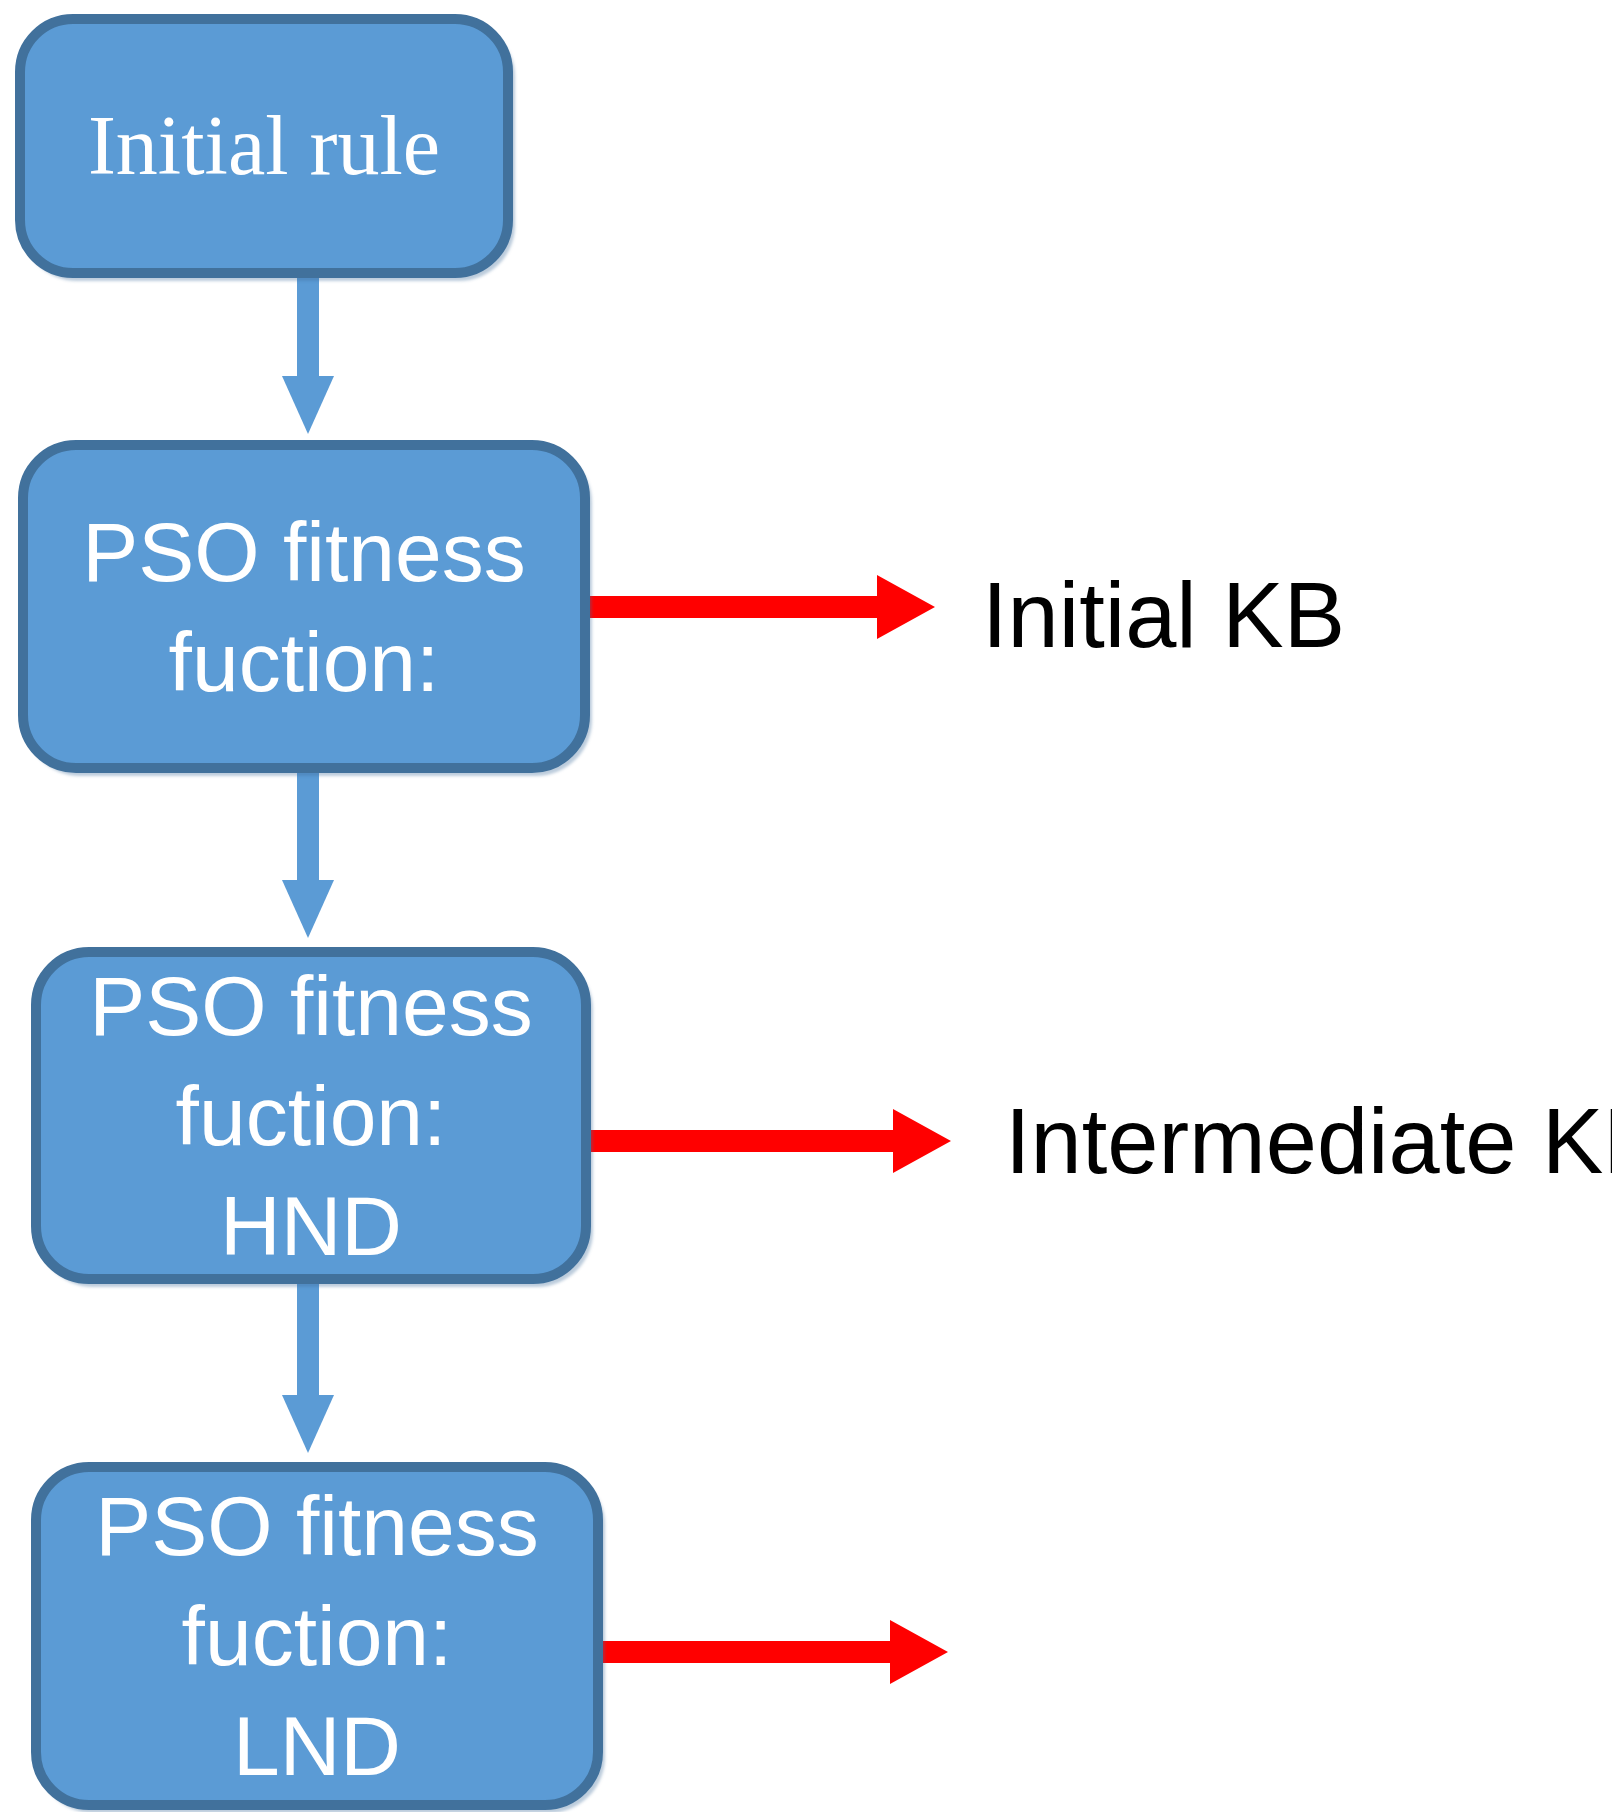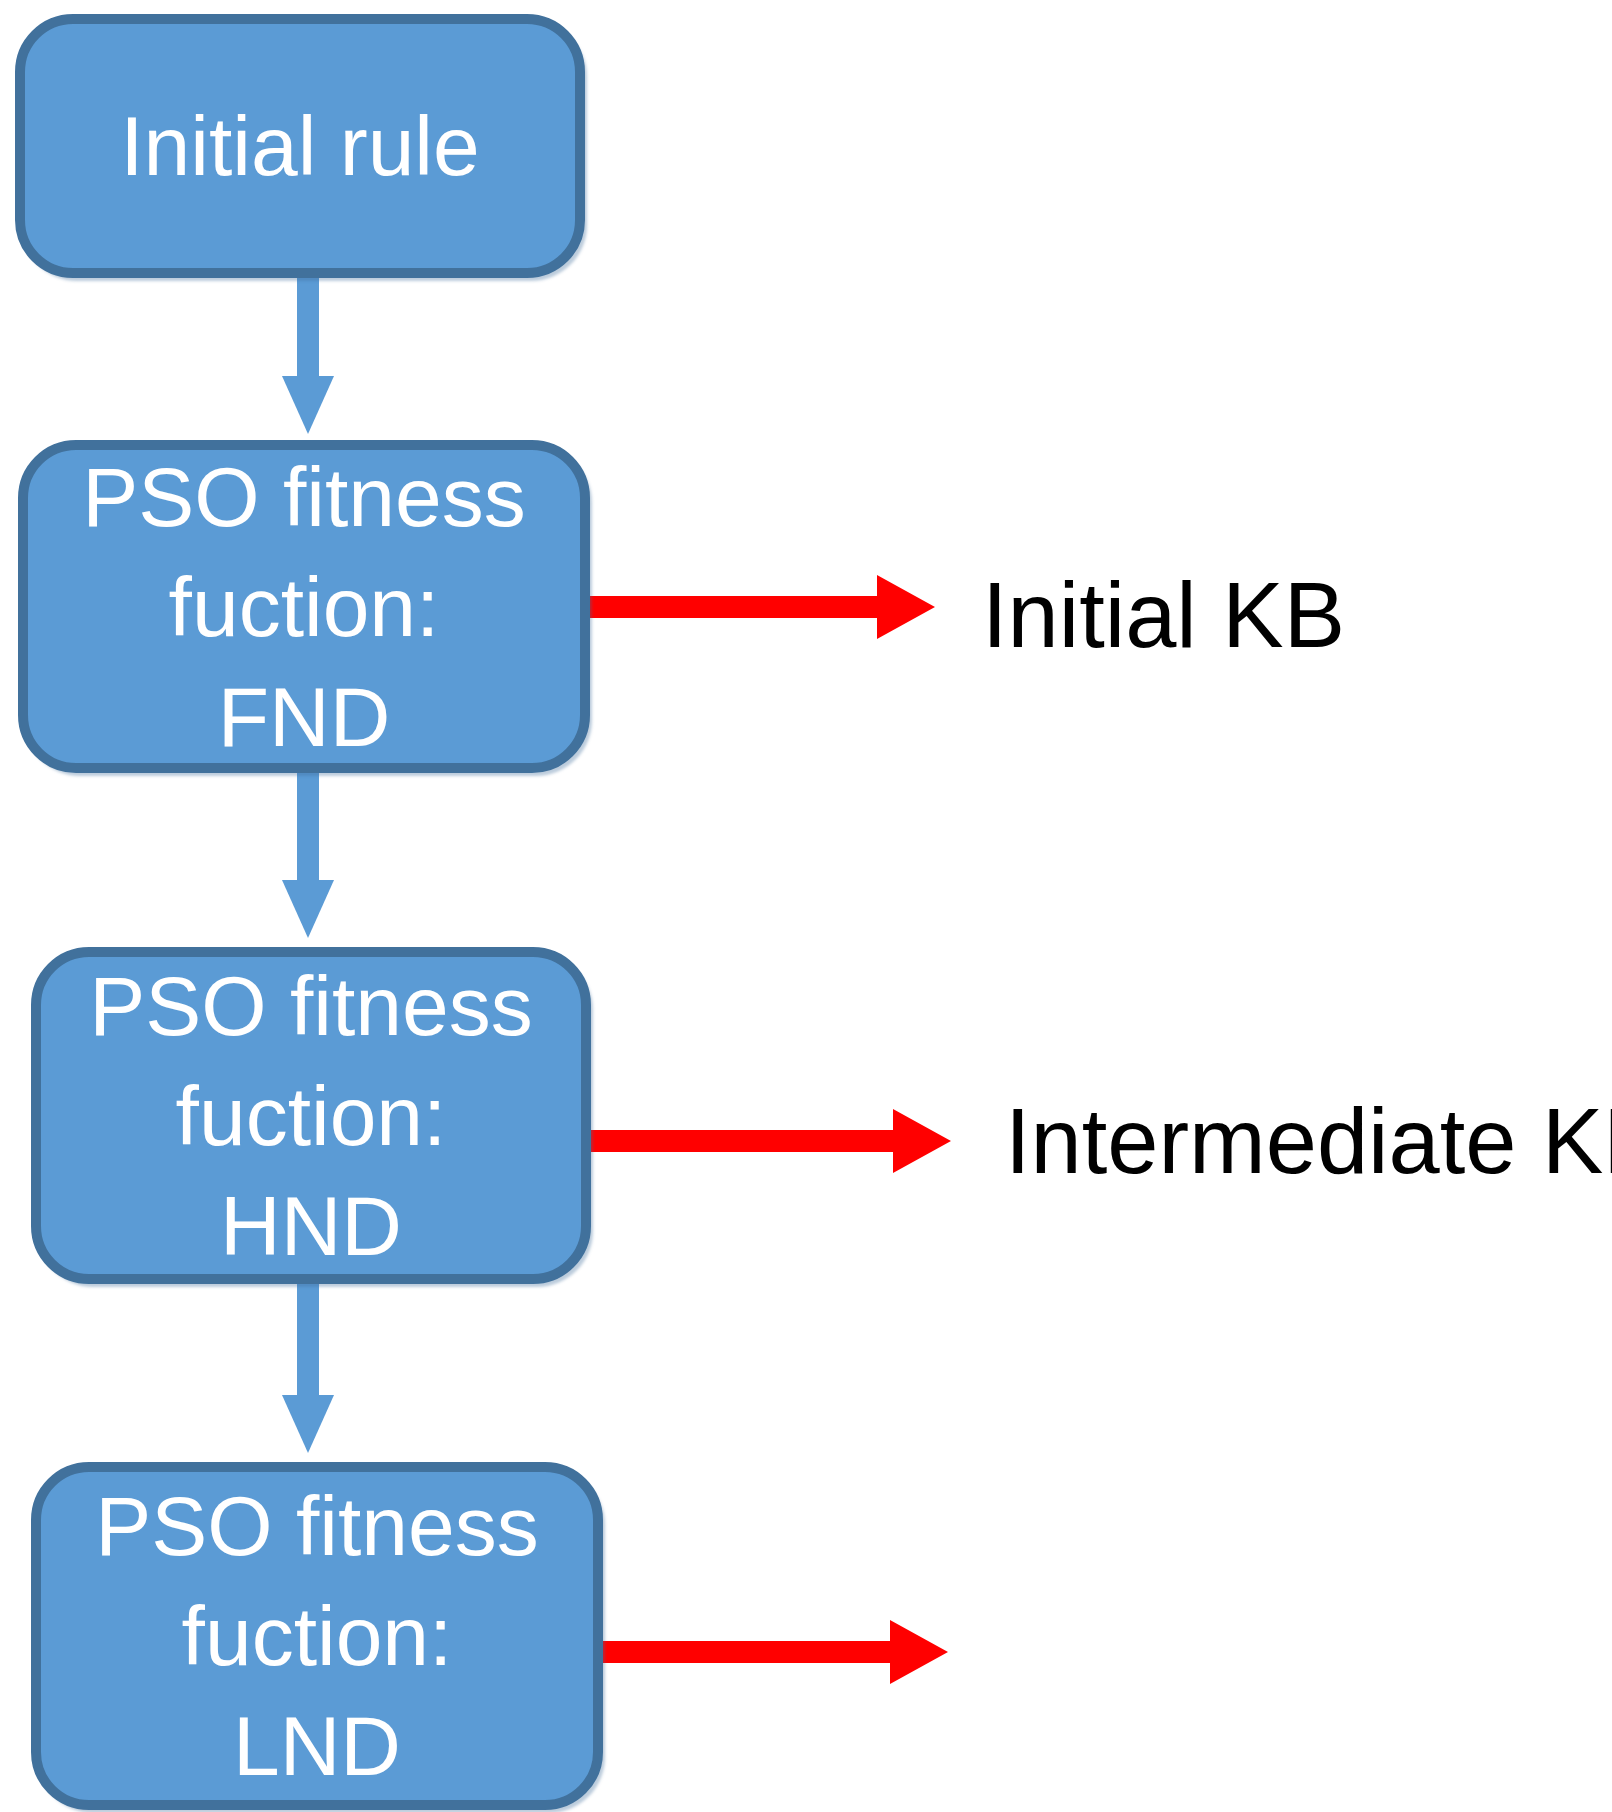--- a/index.html
+++ b/index.html
@@ -33,21 +33,21 @@
     box-shadow:4px 5px 3px -2px rgba(62,109,156,0.35);
   }
   .node-line{
     display:block;
     color:var(--node-text);
     font-size:84px;
     line-height:110px;
     text-align:center;
     white-space:nowrap;
   }
-  #node-1{left:15px;top:14px;width:570px;height:264px;}
+  #node-1{left:15px;top:14px;width:498px;height:264px;font-family:Liberation Serif, serif;}
   #node-2{left:18px;top:440px;width:572px;height:333px;}
   #node-3{left:31px;top:947px;width:560px;height:337px;}
   #node-4{left:31px;top:1462px;width:572px;height:348px;}
   
   .varrow{
     position:absolute;
     width:52px;
     display:flex;
     flex-direction:column;
     align-items:center;
@@ -122,21 +122,20 @@
     <div class="harrow-head"></div>
   </div>
 
   <div class="node" id="node-1">
     <span class="node-line">Initial rule</span>
   </div>
 
   <div class="node" id="node-2">
     <span class="node-line">PSO fitness</span>
     <span class="node-line">fuction:</span>
-    <span class="node-line">FND</span>
   </div>
 
   <div class="node" id="node-3">
     <span class="node-line">PSO fitness</span>
     <span class="node-line">fuction:</span>
     <span class="node-line">HND</span>
   </div>
 
   <div class="node" id="node-4">
     <span class="node-line">PSO fitness</span>

